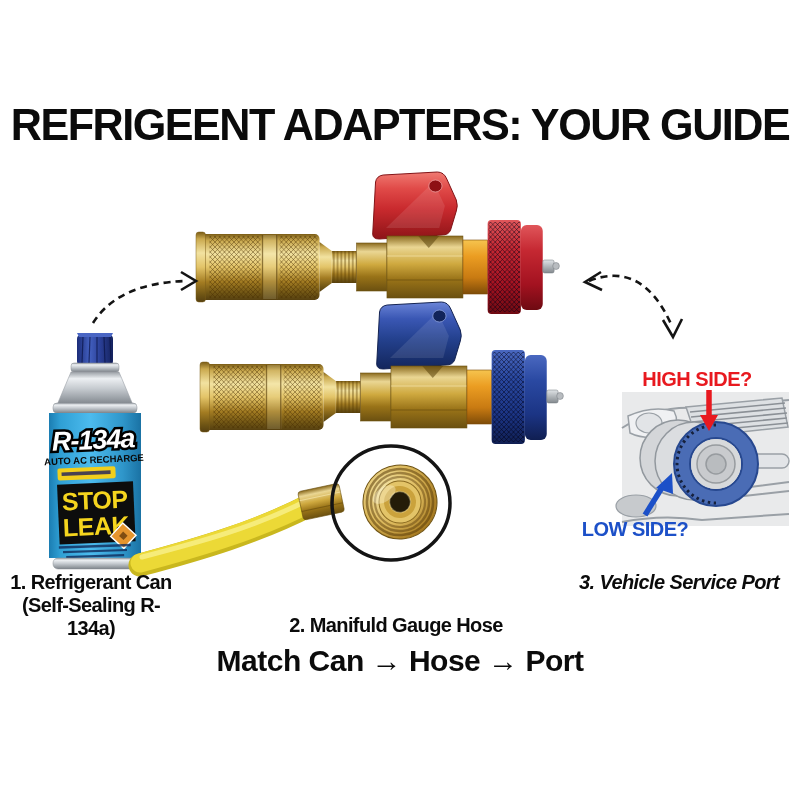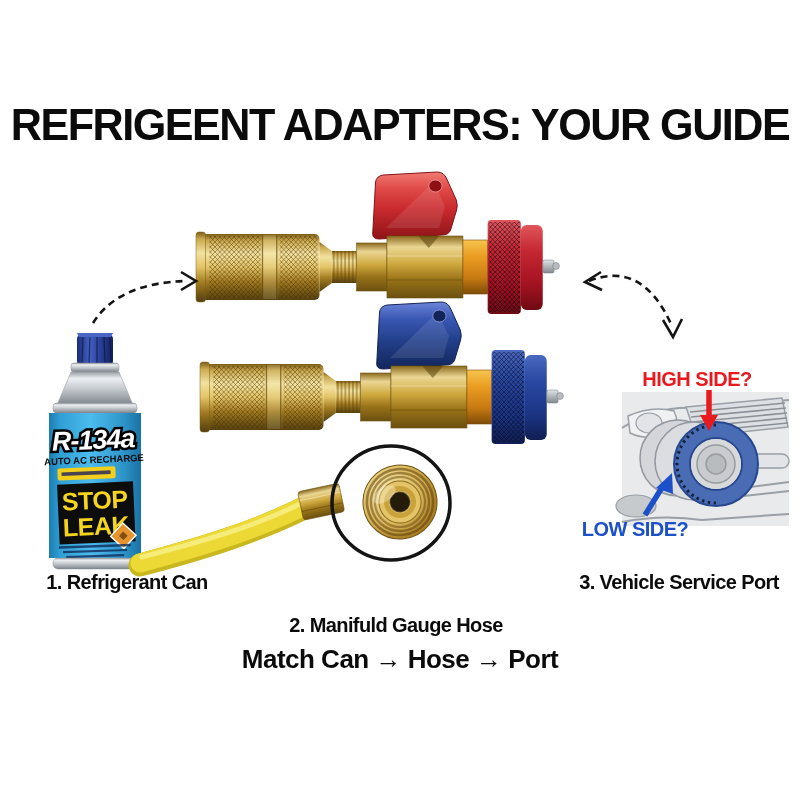--- a/index.html
+++ b/index.html
@@ -9,25 +9,25 @@
   .abs{position:absolute;}
   .title{top:100px;left:0;width:800px;text-align:center;
          font-size:44px;font-weight:bold;color:#0b0b0b;letter-spacing:-1.5px;
          transform:scaleX(.98);}
   .high-label{top:368px;left:597px;width:200px;text-align:center;
               font-size:20px;font-weight:bold;color:#e8191f;letter-spacing:-.5px;}
   .low-label{top:518px;left:535px;width:200px;text-align:center;
              font-size:20px;font-weight:bold;color:#1c50c8;letter-spacing:-.5px;}
   .caption{font-size:20px;font-weight:bold;color:#0b0b0b;text-align:center;
            line-height:23px;letter-spacing:-.6px;}
-  .cap1{top:571px;left:0px;width:182px;padding-left:36px;}
+  .cap1{top:571px;left:0px;width:182px;}
   .cap2{top:574px;left:278px;width:236px;margin-top:40px;}
-  .cap3{top:571px;left:564px;width:230px;}
+  .cap3{top:571px;left:564px;width:230px;font-style:italic;}
   .footer{top:644px;left:0;width:800px;text-align:center;
-          font-size:26px;font-weight:bold;color:#0b0b0b;letter-spacing:-.5px;}
+          font-size:30px;font-weight:bold;color:#0b0b0b;letter-spacing:-.5px;}
   svg{position:absolute;top:0;left:0;}
   .svgtxt{font-family:"Liberation Sans", sans-serif;}
 </style>
 </head>
 <body>
 
 <div class="canvas">
 
   <svg width="800" height="800" viewBox="0 0 800 800">
     <defs>
@@ -279,20 +279,21 @@
     </g>
   </svg>
 
   <div class="abs title">REFRIGEENT ADAPTERS: YOUR GUIDE</div>
 
   <div class="abs low-label">LOW SIDE?</div>
   <div class="abs high-label">HIGH SIDE?</div>
 
   <div class="abs caption cap1">
     <div>1. Refrigerant Can</div>
+    <div>(Self-Sealing R-134a)</div>
   </div>
   <div class="abs caption cap2">2. Manifuld Gauge Hose</div>
   <div class="abs caption cap3">
     <div>3. Vehicle Service Port</div>
   </div>
 
   <div class="abs footer">Match Can → Hose → Port</div>
 </div>
 
 </body></html>

